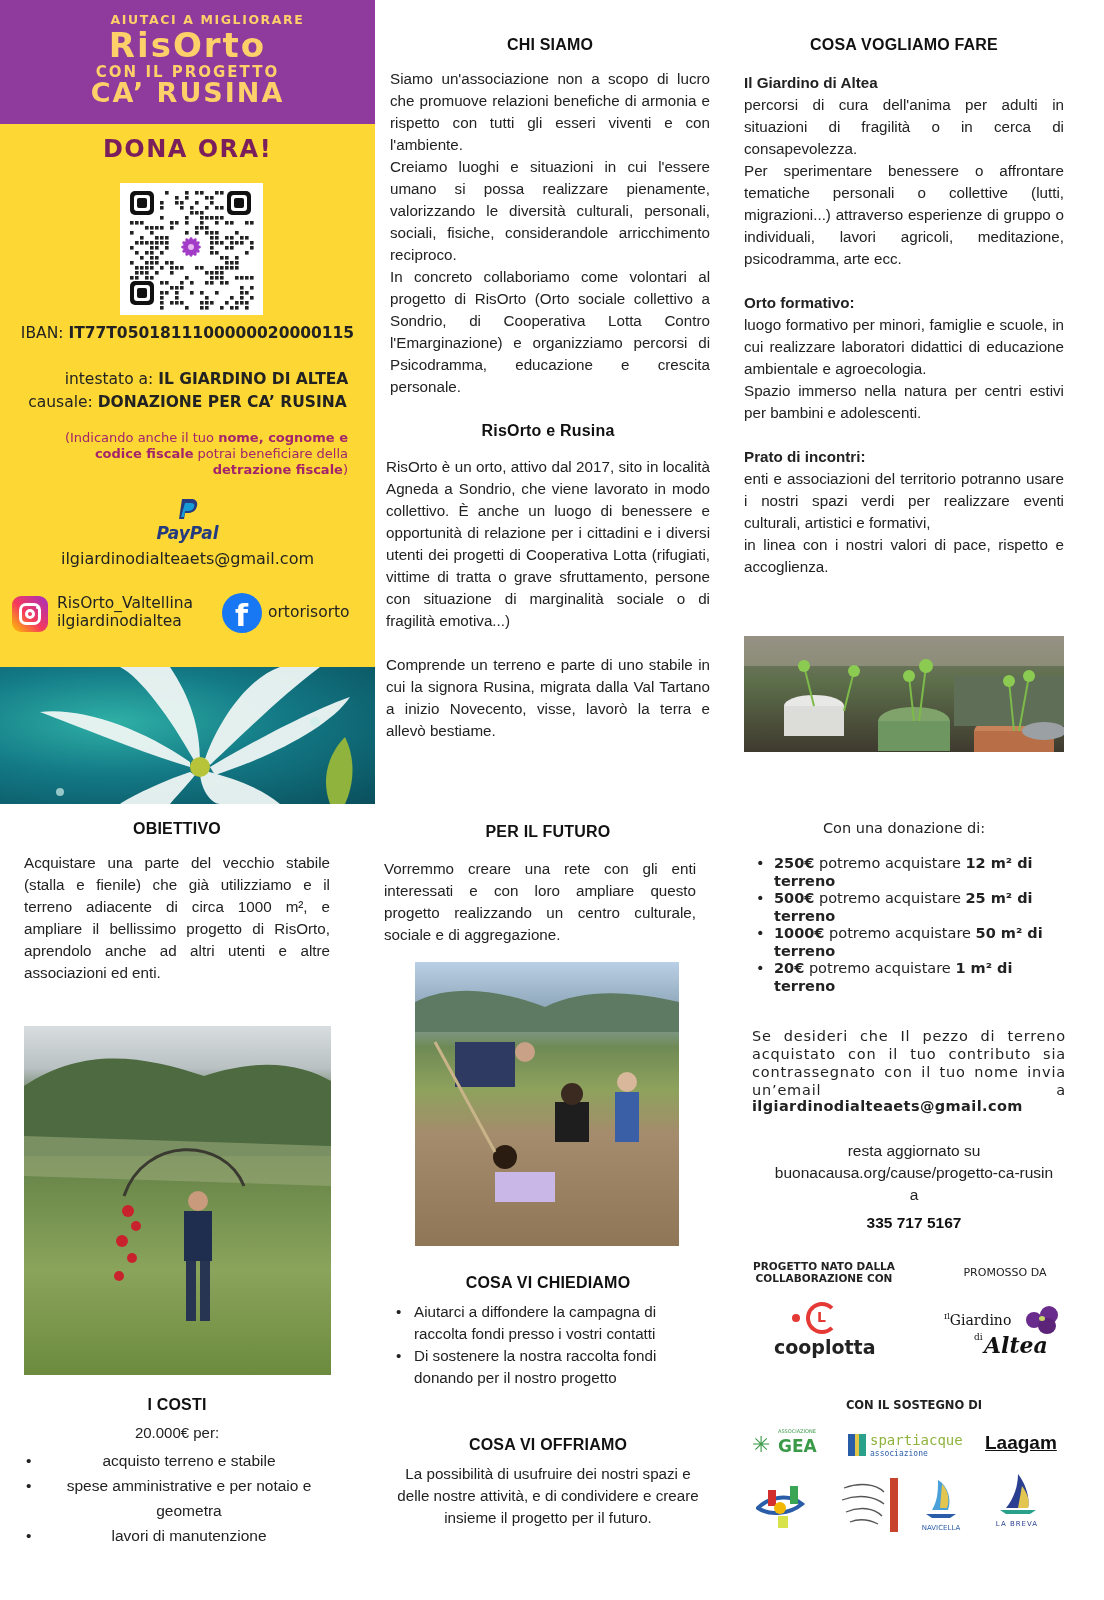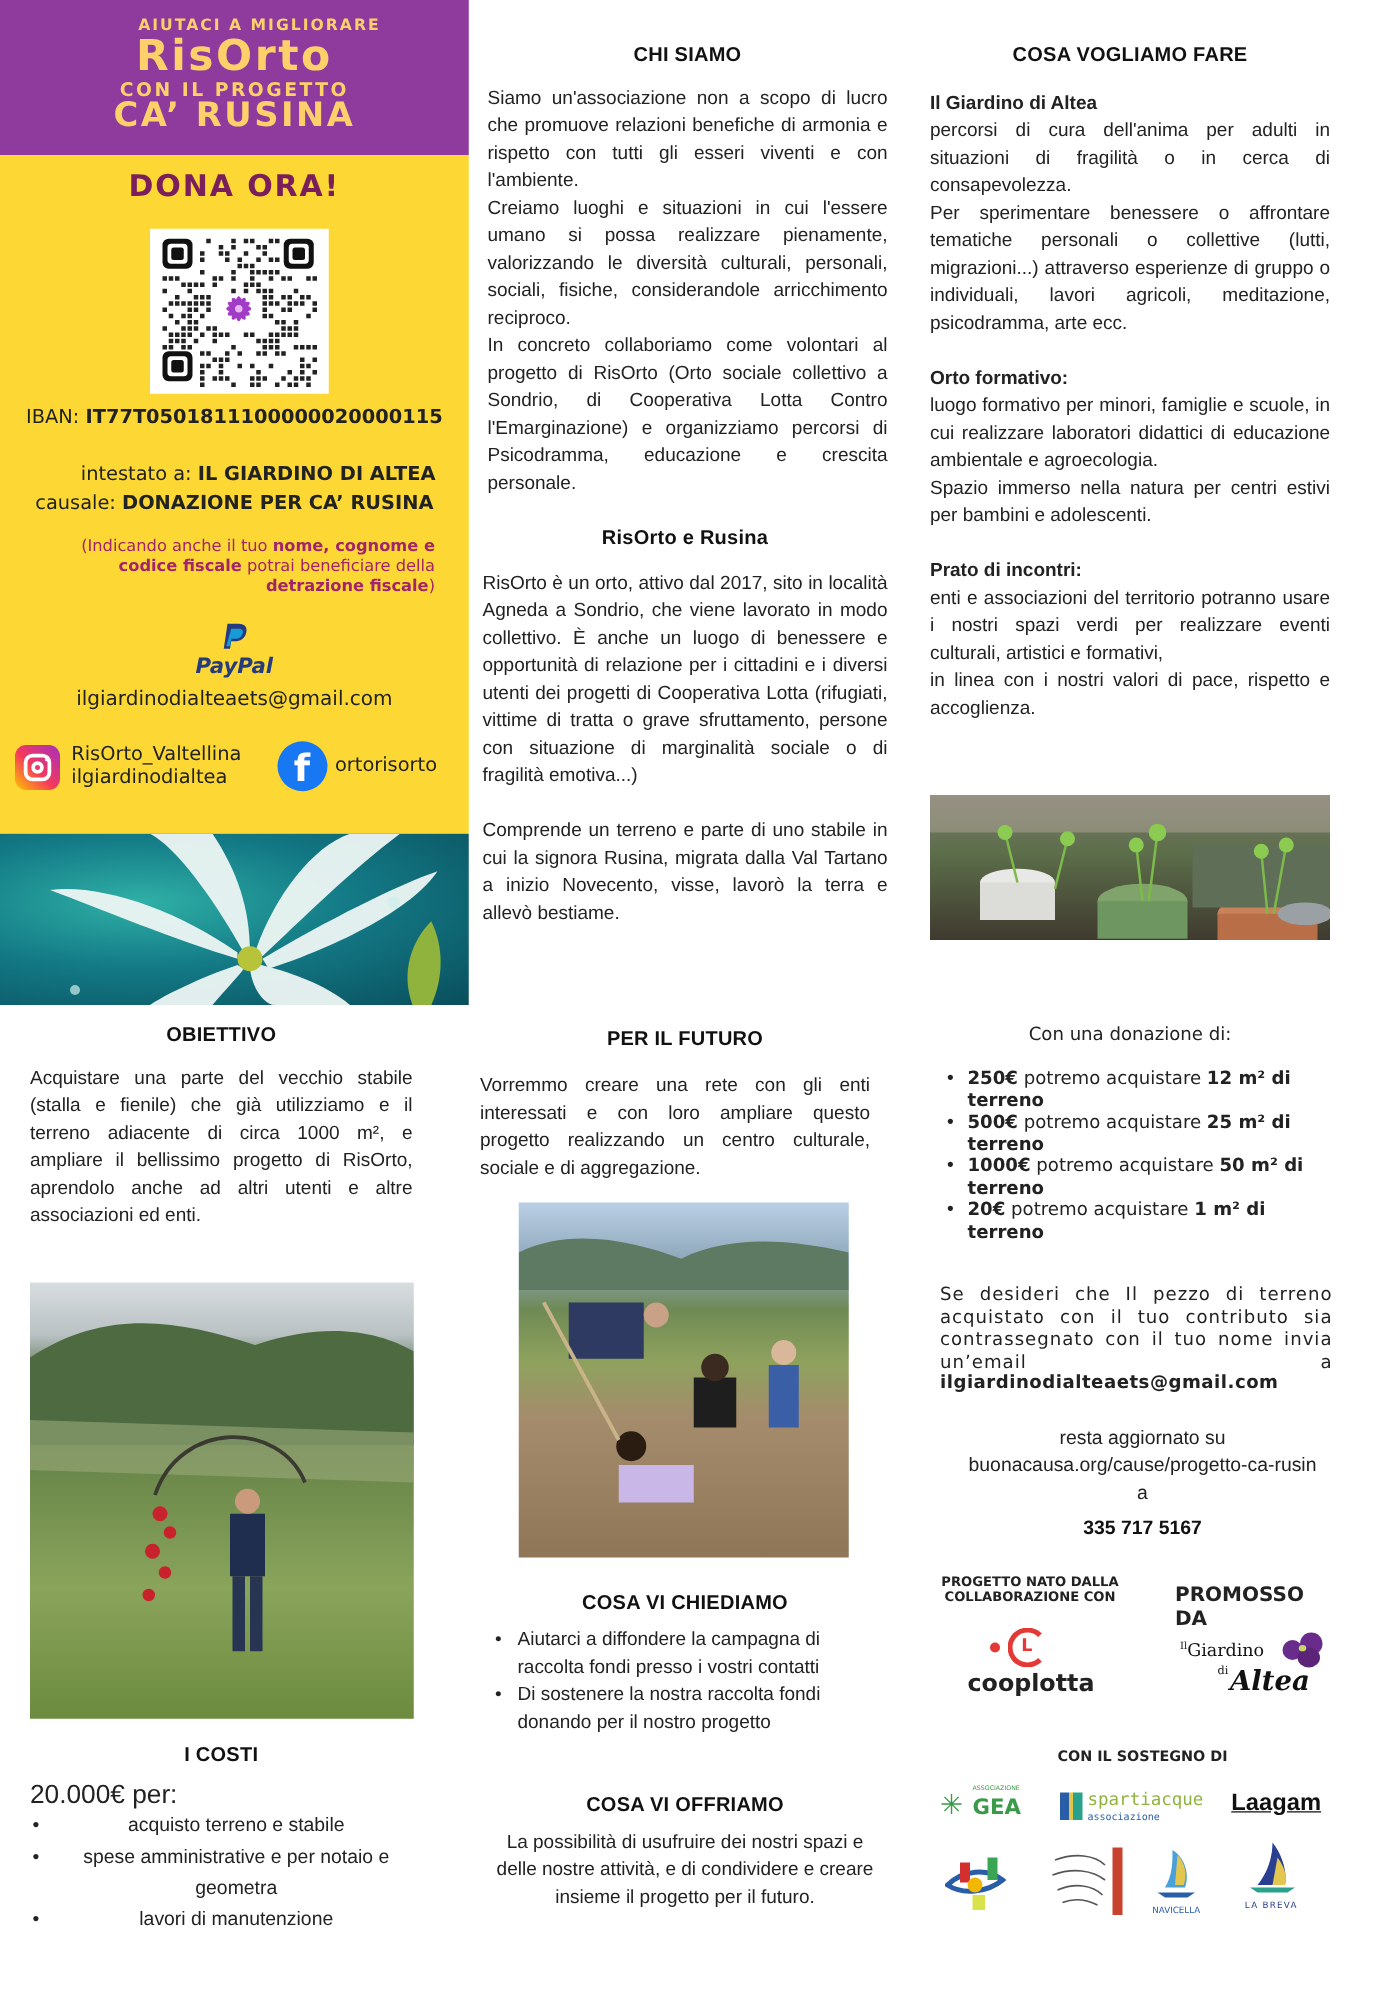--- a/index.html
+++ b/index.html
@@ -387,21 +387,21 @@
       </g>
     <path d="M100 170 C120 110 200 110 220 160" stroke="#3a3a30" stroke-width="3" fill="none"></path>
     <rect x="160" y="185" width="28" height="50" fill="#1f2d4e"></rect>
       <circle cx="174" cy="175" r="10" fill="#c99a7c"></circle>
     <rect x="162" y="235" width="10" height="60" fill="#273552"></rect>
       <rect x="176" y="235" width="10" height="60" fill="#273552"></rect>
   </svg>
 </div>
 
 <div class="abs h" style="left:24px;top:1396px;width:306px;">I COSTI</div>
-<div class="abs" style="left:24px;top:1424px;width:306px;font-family:'Liberation Sans',sans-serif;font-size:21px;color:#222;">20.000€ per:</div>
+<div class="abs" style="left:24px;top:1424px;width:306px;text-align:center;font-family:'Liberation Sans',sans-serif;font-size:15px;color:#222;">20.000€ per:</div>
 <ul class="abs" style="left:24px;top:1448px;width:310px;list-style:none;font-family:'Liberation Sans',sans-serif;font-size:15.5px;line-height:25px;text-align:center;color:#222;">
   <li style="position:relative;padding-left:20px;"><span style="position:absolute;left:2px;">•</span><span>acquisto terreno e stabile</span></li>
   <li style="position:relative;padding-left:20px;"><span style="position:absolute;left:2px;">•</span><span>spese amministrative e per notaio e geometra</span></li>
   <li style="position:relative;padding-left:20px;"><span style="position:absolute;left:2px;">•</span><span>lavori di manutenzione</span></li>
 </ul>
 
 <div class="abs h" style="left:384px;top:823px;width:328px;">PER IL FUTURO</div>
 <div class="abs p" style="left:384px;top:858px;width:312px;">Vorremmo creare una rete con gli enti interessati e con loro ampliare questo progetto realizzando un centro culturale, sociale e di aggregazione.</div>
 <div class="abs photo" style="left:415px;top:962px;width:264px;height:284px;background:linear-gradient(180deg,#b9cfe5 0%,#8aa3b6 18%,#6f8a55 30%,#8ea25d 45%,#a48c6c 60%,#8f7657 100%);">
   <svg width="264" height="284">
@@ -434,21 +434,21 @@
   <li><b>1000€</b><span> potremo acquistare </span><b>50 m² di terreno</b></li>
   <li><b>20€</b><span> potremo acquistare </span><b>1 m² di terreno</b></li>
 </ul>
 <div class="abs" style="left:752px;top:1027px;width:314px;font-family:'DejaVu Sans',sans-serif;font-size:14.5px;line-height:18px;text-align:justify;text-align-last:justify;letter-spacing:0.8px;color:#222;">Se desideri che Il pezzo di terreno acquistato con il tuo contributo sia contrassegnato con il tuo nome invia un’email a</div>
 <div class="abs" style="left:752px;top:1098px;width:314px;font-family:'DejaVu Sans',sans-serif;font-size:14.5px;font-weight:bold;color:#222;letter-spacing:0.4px;">ilgiardinodialteaets@gmail.com</div>
 <div class="abs" style="left:744px;top:1140px;width:340px;text-align:center;font-family:'Liberation Sans',sans-serif;font-size:15.5px;line-height:22px;color:#222;">resta aggiornato su</div>
 <div class="abs" style="left:774px;top:1162px;width:280px;text-align:center;font-family:'Liberation Sans',sans-serif;font-size:15.5px;line-height:22px;color:#222;word-break:break-all;">buonacausa.org/cause/progetto-ca-rusina</div>
 <div class="abs" style="left:744px;top:1214px;width:340px;text-align:center;font-family:'Liberation Sans',sans-serif;font-size:15.5px;font-weight:bold;color:#111;">335 717 5167</div>
 
 <div class="abs" style="left:744px;top:1260px;width:160px;text-align:center;font-family:'DejaVu Sans',sans-serif;font-weight:bold;font-size:10.5px;line-height:12px;color:#222;">PROGETTO NATO DALLA COLLABORAZIONE CON</div>
-<div class="abs" style="left:940px;top:1266px;width:130px;font-family:'DejaVu Sans',sans-serif;font-weight:bold;font-size:16px;color:#222;">PROMOSSO DA</div>
+<div class="abs" style="left:940px;top:1266px;width:130px;text-align:center;font-family:'DejaVu Sans',sans-serif;font-weight:normal;font-size:11px;color:#222;">PROMOSSO DA</div>
 
 <div class="abs" style="left:774px;top:1296px;width:100px;height:66px;">
   <div style="position:absolute;left:18px;top:18px;width:8px;height:8px;border-radius:50%;background:#e53935;"></div>
   <div style="position:absolute;left:32px;top:6px;width:32px;height:32px;border-radius:50%;border:4px solid #e53935;border-right-color:transparent;"></div>
   <div style="position:absolute;left:43px;top:13px;color:#e53935;font-family:'DejaVu Sans',sans-serif;font-weight:bold;font-size:14px;">L</div>
   <div style="position:absolute;left:0;top:40px;width:100px;text-align:center;font-family:'DejaVu Sans',sans-serif;font-weight:bold;font-size:19px;color:#222;">cooplotta</div>
 </div>
 
 <div class="abs" style="left:944px;top:1306px;width:120px;height:56px;">
   <div style="position:absolute;left:0;top:6px;font-family:'DejaVu Serif',serif;font-size:14px;color:#111;"><sup style="font-size:8px;">Il</sup><span>Giardino</span></div>

